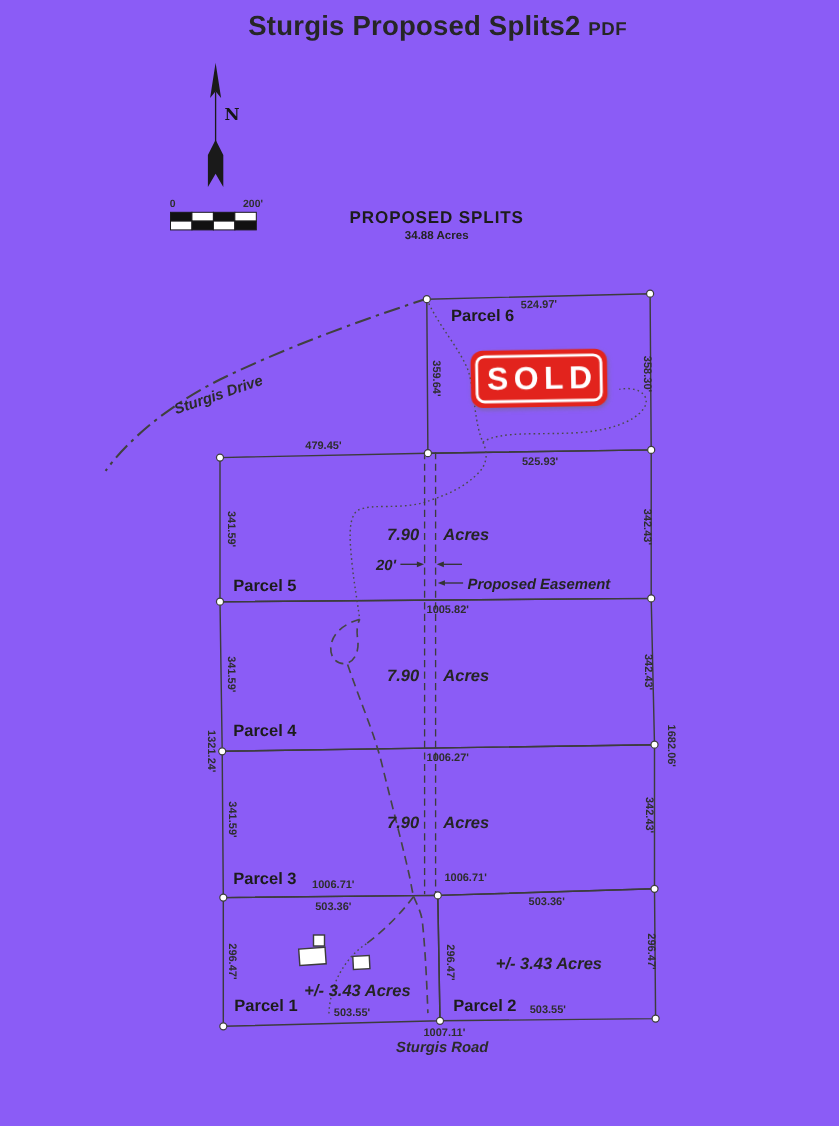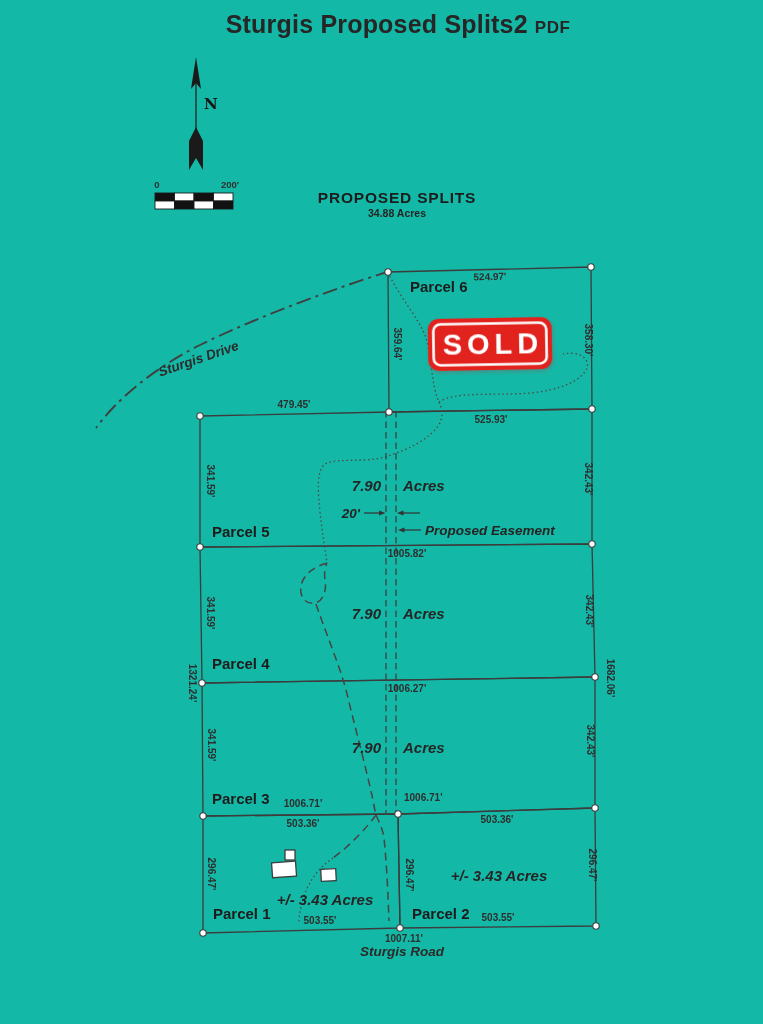--- a/index.html
+++ b/index.html
@@ -1,16 +1,16 @@
 <!DOCTYPE html>
 <html><head>
 <meta charset="utf-8">
 <style>
   html,body{margin:0;padding:0;background:#ffffff;}
-  .page{position:relative;width:763px;height:1024px;background:#14b8a6;overflow:hidden;
+  .page{position:relative;width:763px;height:1024px;background:#8b5cf6;overflow:hidden;
         font-family:"Liberation Sans",sans-serif;}
   .title-bar{position:absolute;top:10px;left:398px;transform:translateX(-50%);
              white-space:nowrap;color:#262626;}
   .title-bar .main-title{font-size:25px;font-weight:600;letter-spacing:.2px;}
   .title-bar .pdf-badge{font-size:17px;font-weight:600;margin-left:7px;letter-spacing:.5px;}
   svg{position:absolute;top:0;left:0;}
   .boundary{fill:none;stroke:#3c3c3c;stroke-width:1.3;stroke-linejoin:round;}
   .dim{font:bold 10px "Liberation Sans",sans-serif;fill:#2e2e2e;}
   .dim-sm{font:bold 9.5px "Liberation Sans",sans-serif;fill:#2e2e2e;}
   .parcel-name{font:bold 15px "Liberation Sans",sans-serif;fill:#1c1c1c;}

